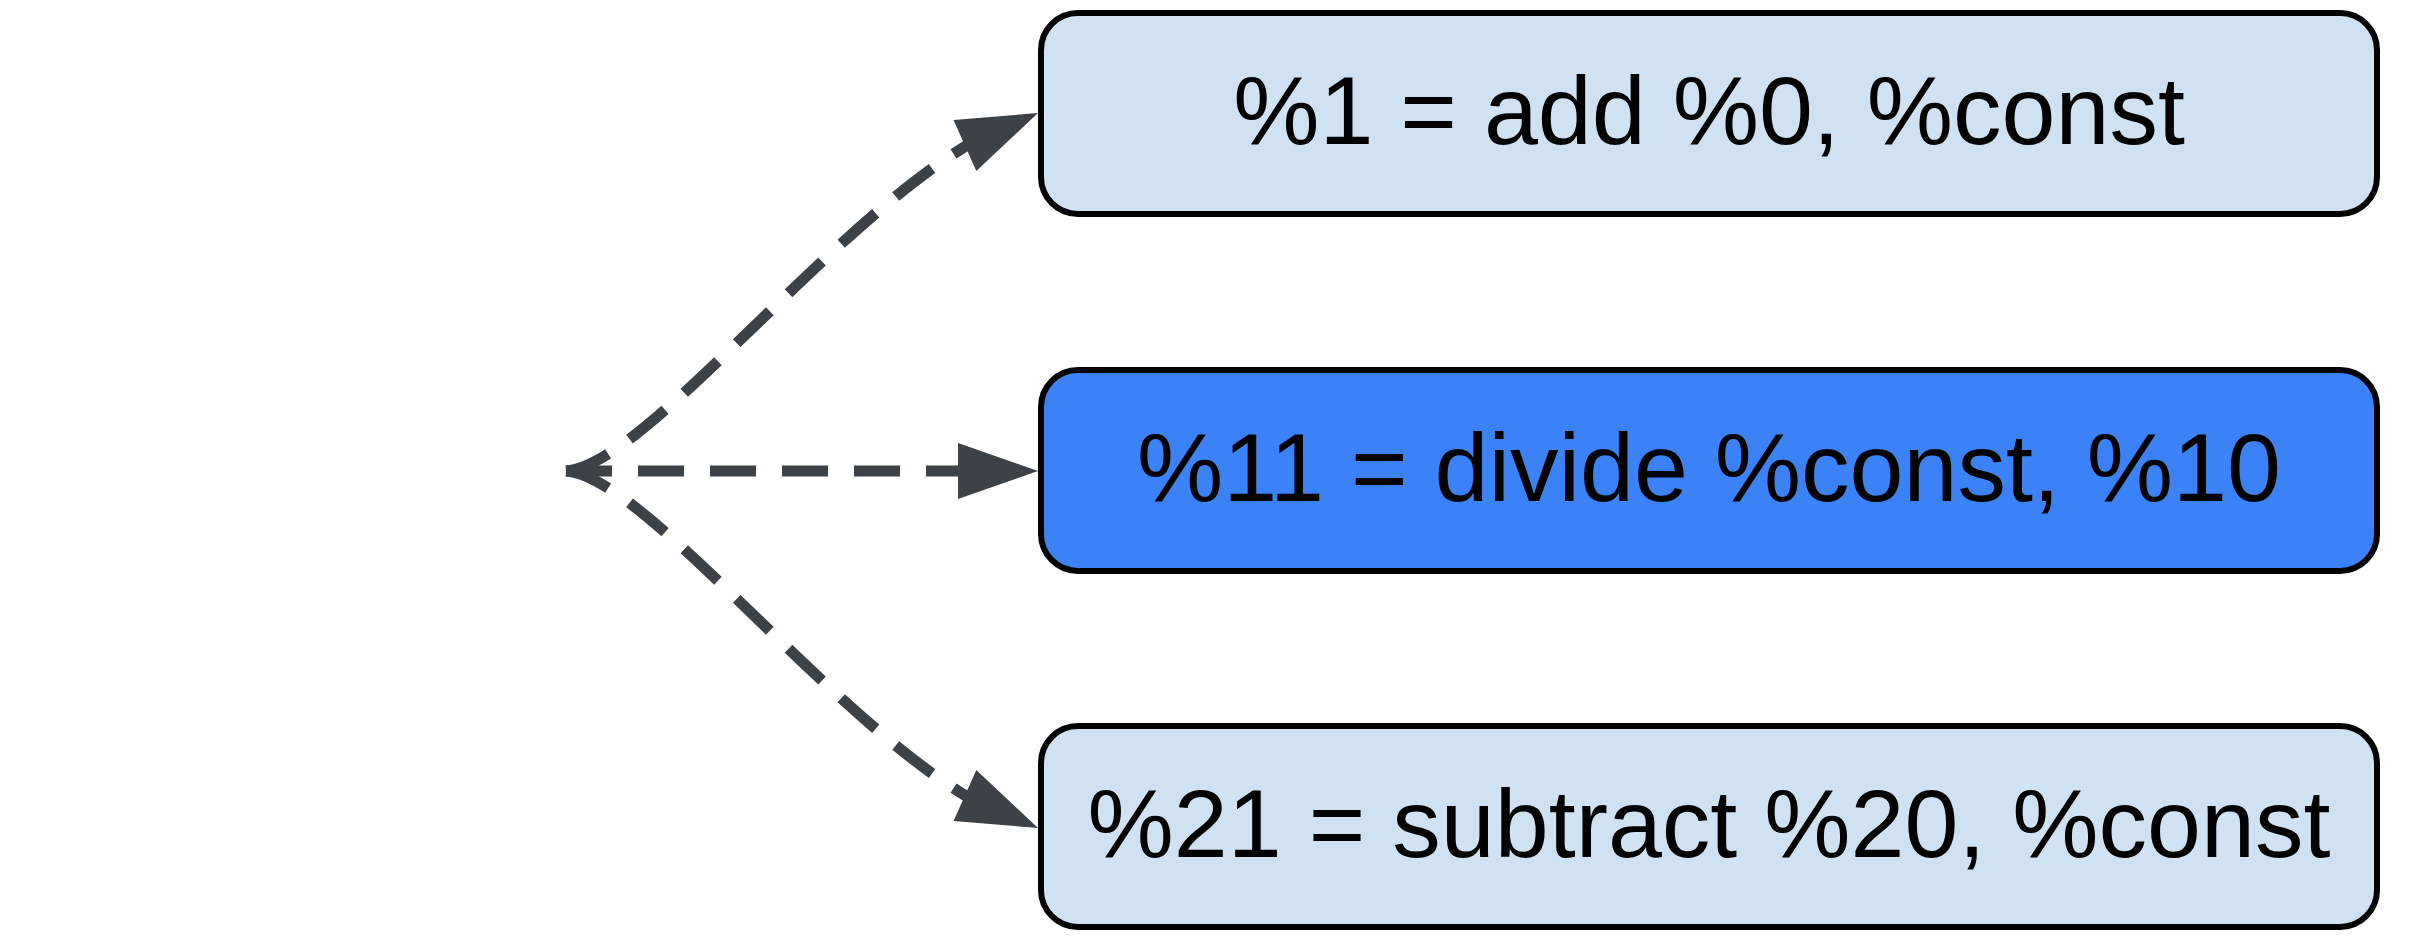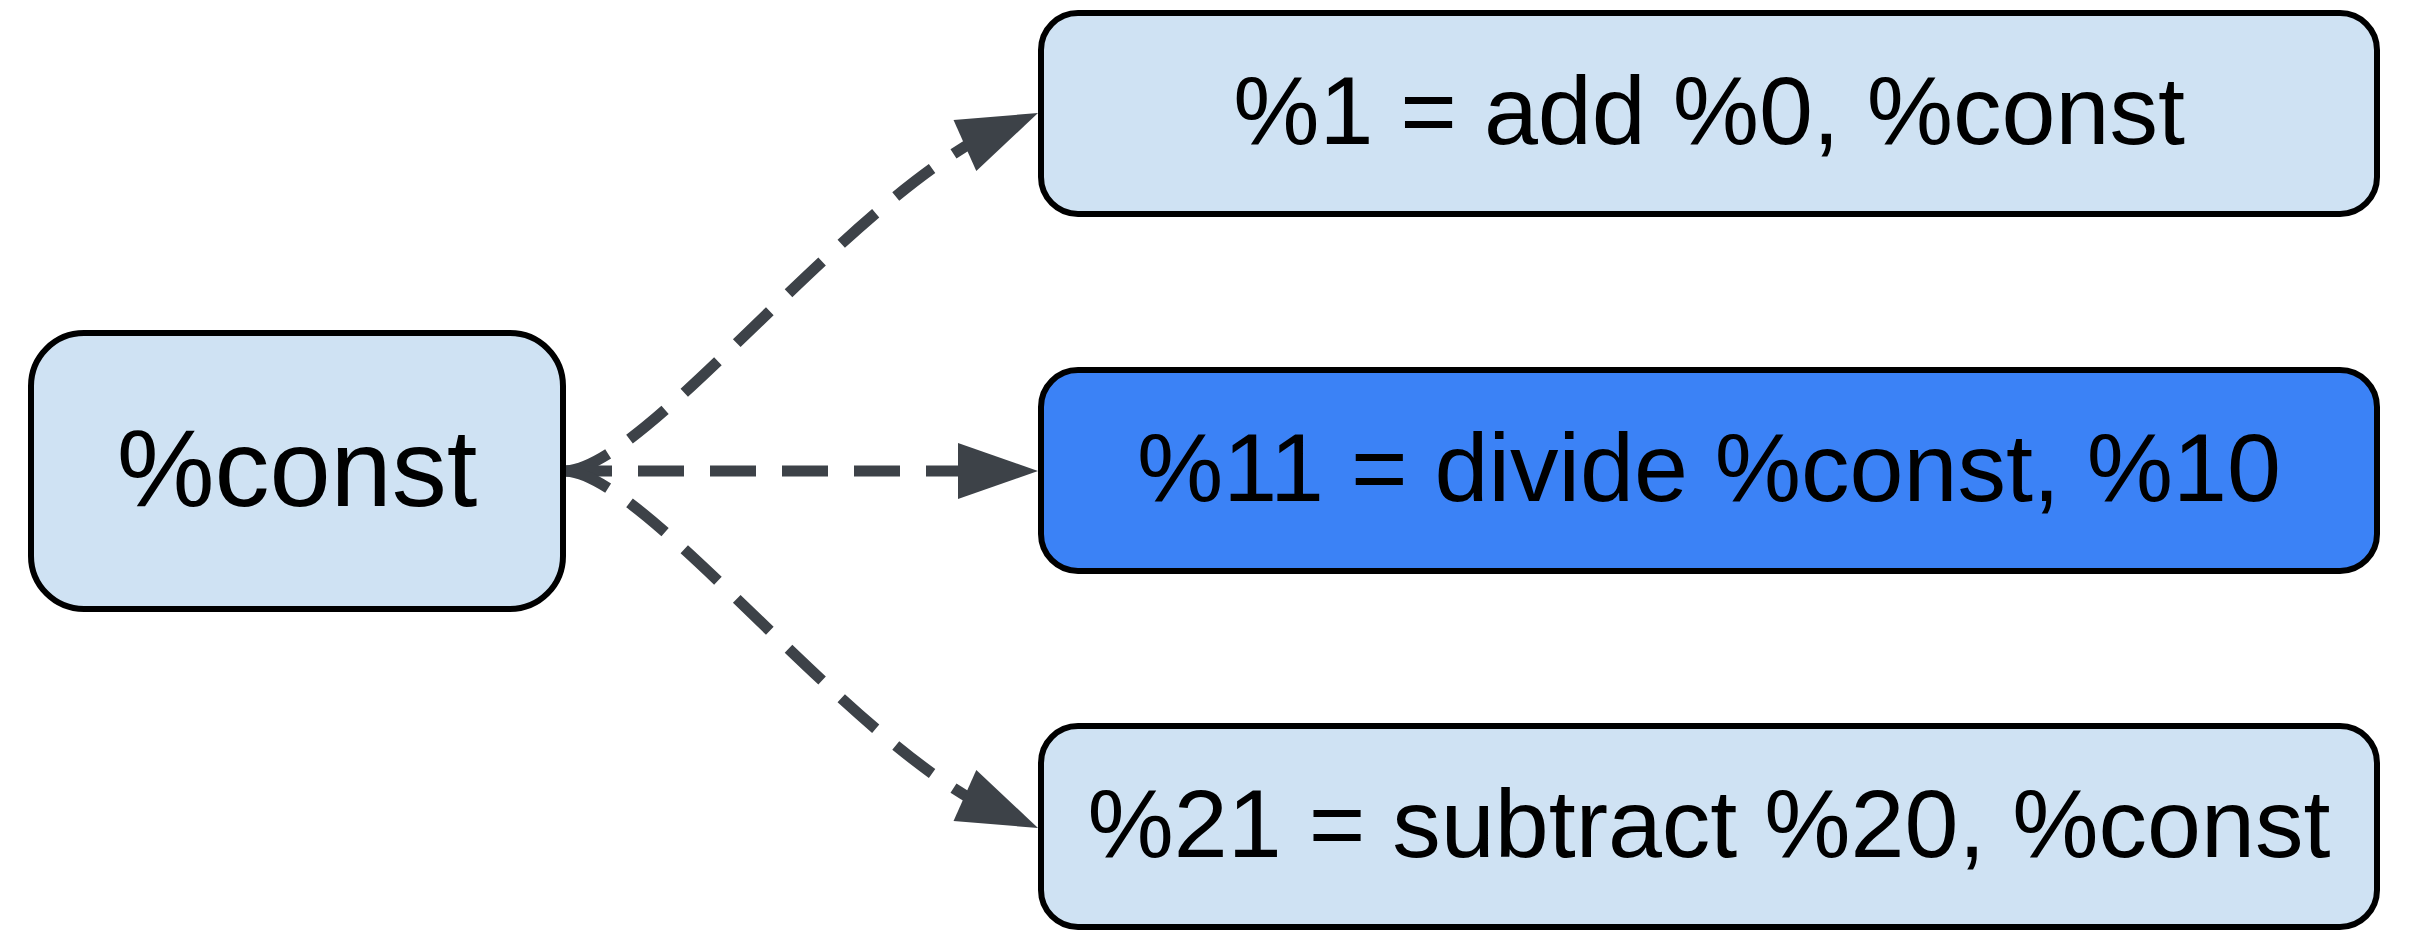--- a/index.html
+++ b/index.html
@@ -85,23 +85,20 @@
 
     <g transform="translate(1038,471)">
       <path class="arrowhead" d="M 0,0 L -80,-28 L -80,28 Z" style="fill: rgb(61, 66, 72);"></path>
     </g>
 
     <g transform="translate(1038,828) rotate(24)">
       <path class="arrowhead" d="M 0,0 L -80,-28 L -80,28 Z" style="fill: rgb(61, 66, 72);"></path>
     </g>
   </svg>
 
-  <div class="node node-source" style="background: rgb(207, 226, 243); border-color: rgb(0, 0, 0); color: rgb(0, 0, 0);">
-    <span class="node-label">%const</span>
-  </div>
 
   <div class="node node-target node-target-1" style="background: rgb(207, 226, 243); border-color: rgb(0, 0, 0); color: rgb(0, 0, 0);">
     <span class="node-label">%1 = add %0, %const</span>
   </div>
 
   <div class="node node-target node-target-2" style="background: #3b82f6; border-color: rgb(0, 0, 0); color: rgb(0, 0, 0);">
     <span class="node-label">%11 = divide %const, %10</span>
   </div>
 
   <div class="node node-target node-target-3" style="background: rgb(207, 226, 243); border-color: rgb(0, 0, 0); color: rgb(0, 0, 0);">

